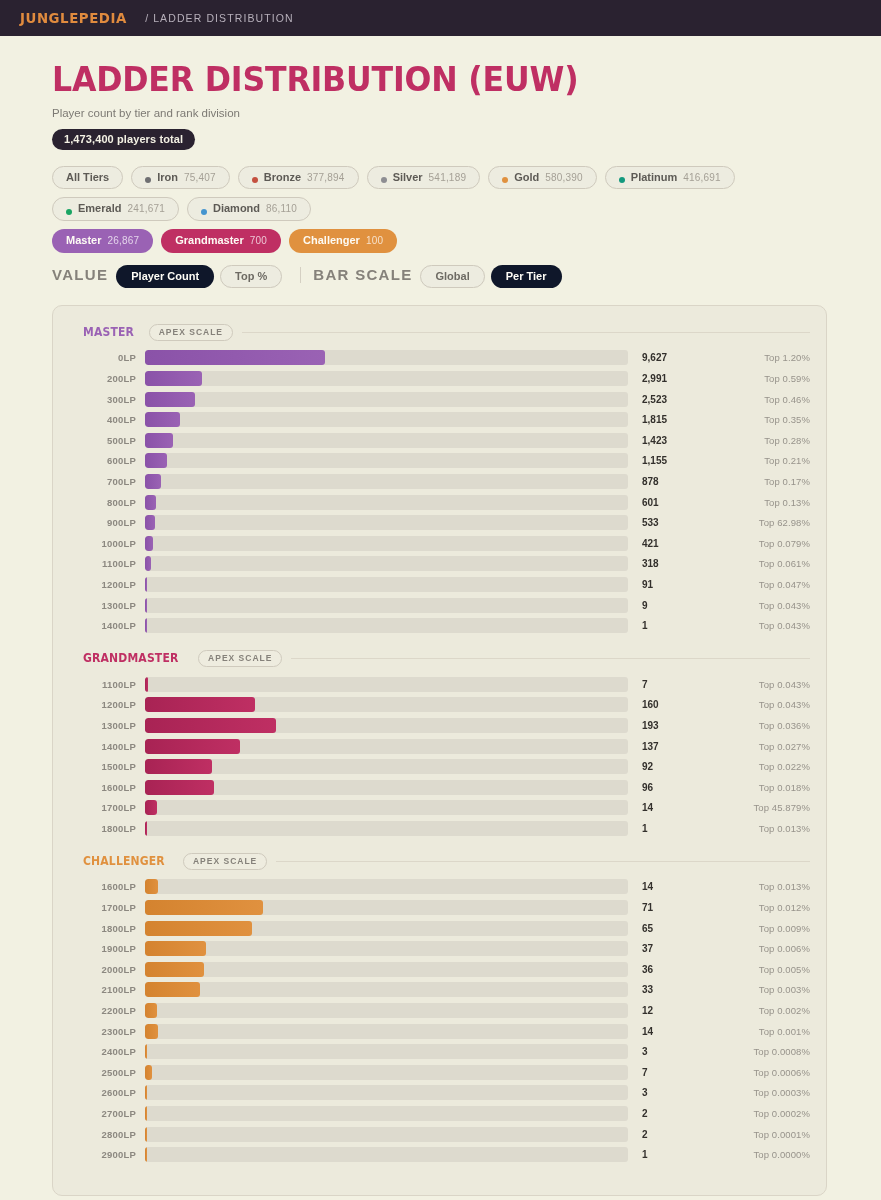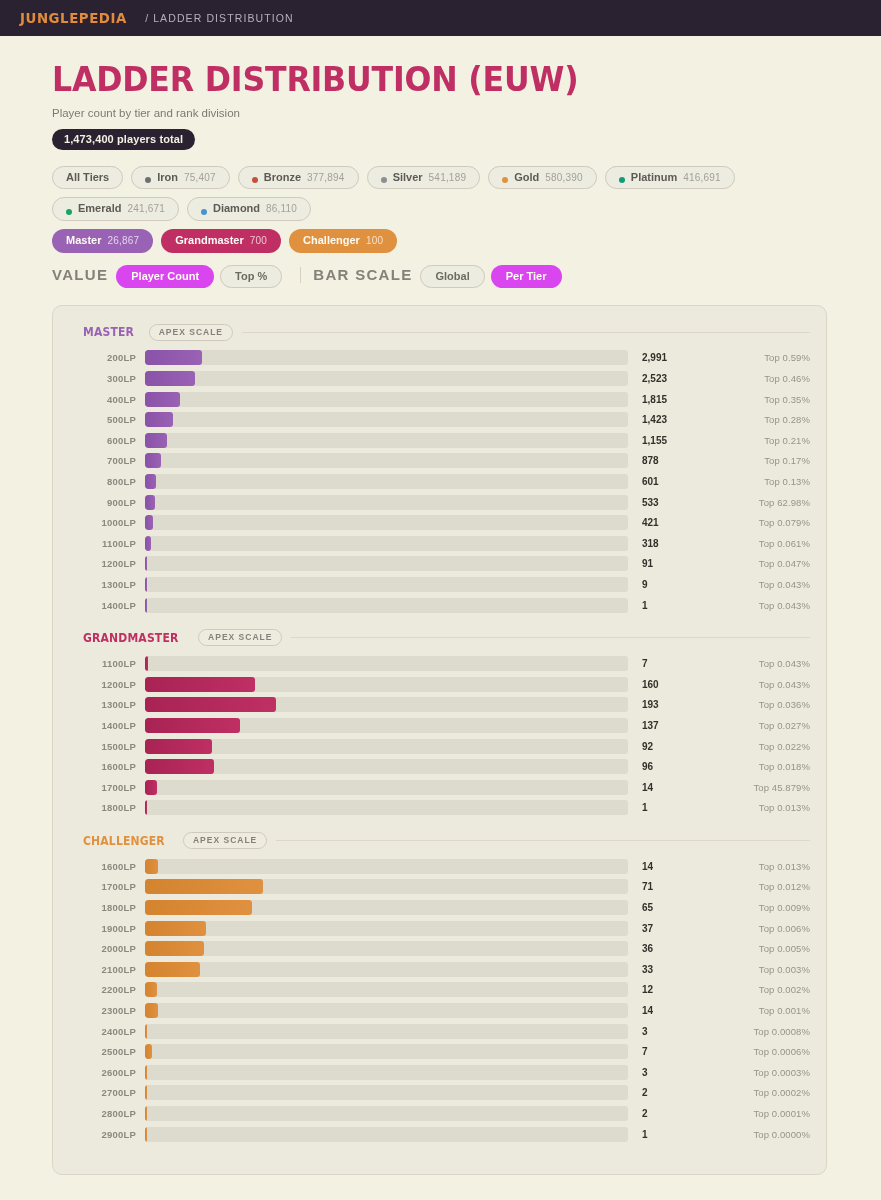--- a/index.html
+++ b/index.html
@@ -107,21 +107,21 @@
     border-radius: 12px;
     padding: 4px 14px 5px;
     font-size: 11px;
     font-weight: 700;
     border: 1px solid #cfcabd;
     background: #edece0;
     color: #6d6a63;
     white-space: nowrap;
   }
   .toggle.on {
-    background: #d946ef;
+    background: #0f172a;
     border-color: transparent;
     color: #fffdf6;
   }
   .sep { width:1px; height: 16px; background: #d5d0c3; margin: 0 4px; }
 
   
   .card {
     margin: 18px 0 0 52px;
     width: 775px;
     background: #eceadc;
@@ -281,20 +281,28 @@
   </div>
 
   <div class="card" id="chart-card">
       <div class="sec-head">
         <span class="sec-title" style="color: rgb(154, 98, 180);">MASTER</span>
         <span class="sec-tag">APEX SCALE</span>
         <span class="sec-rule"></span>
       </div>
       <div class="rows">
         <div class="row">
+          <div class="rlabel">0LP</div>
+          <div class="track">
+            <div class="bar" style="width: 37.2%; background: linear-gradient(90deg, rgb(138, 82, 168), rgb(154, 98, 180));"></div>
+          </div>
+          <div class="rval">9,627</div>
+          <div class="rpct">Top 1.20%</div>
+        </div>
+        <div class="row">
           <div class="rlabel">200LP</div>
           <div class="track">
             <div class="bar" style="width: 11.9%; background: linear-gradient(90deg, rgb(138, 82, 168), rgb(154, 98, 180));"></div>
           </div>
           <div class="rval">2,991</div>
           <div class="rpct">Top 0.59%</div>
         </div>
         <div class="row">
           <div class="rlabel">300LP</div>
           <div class="track">

